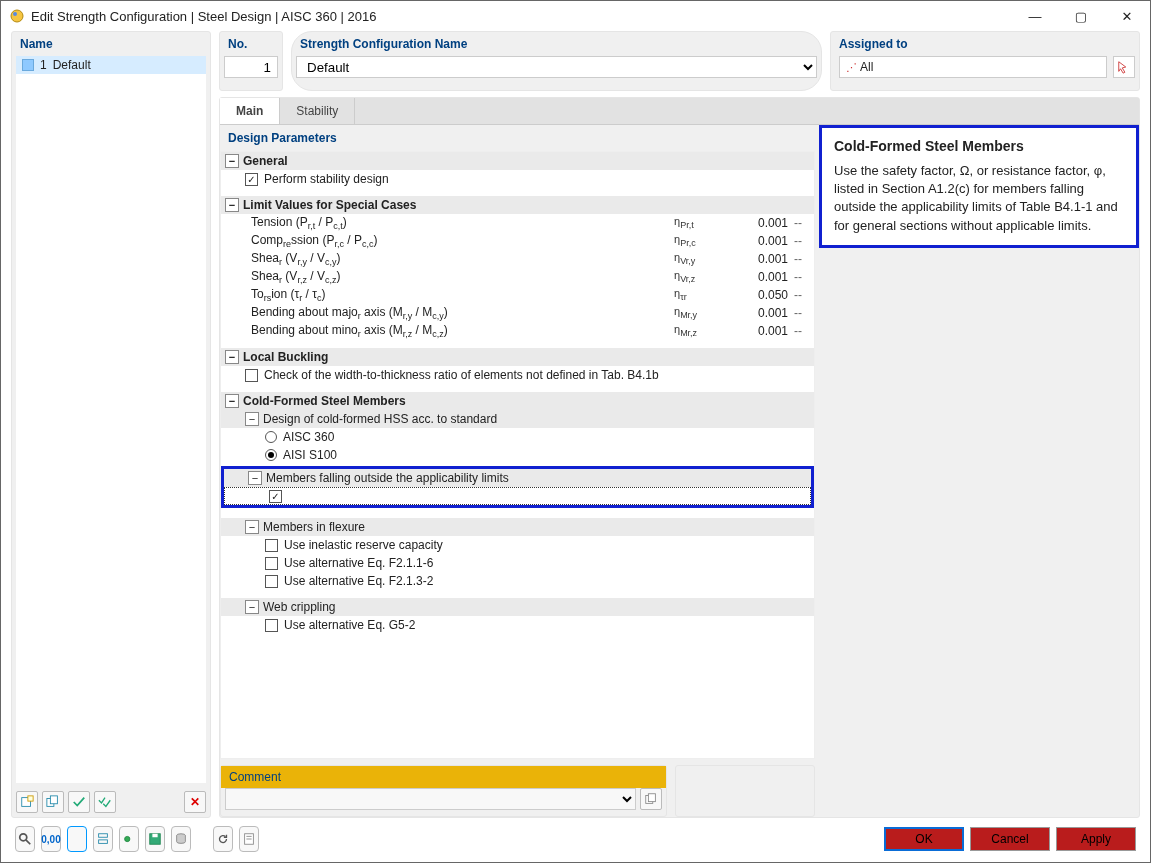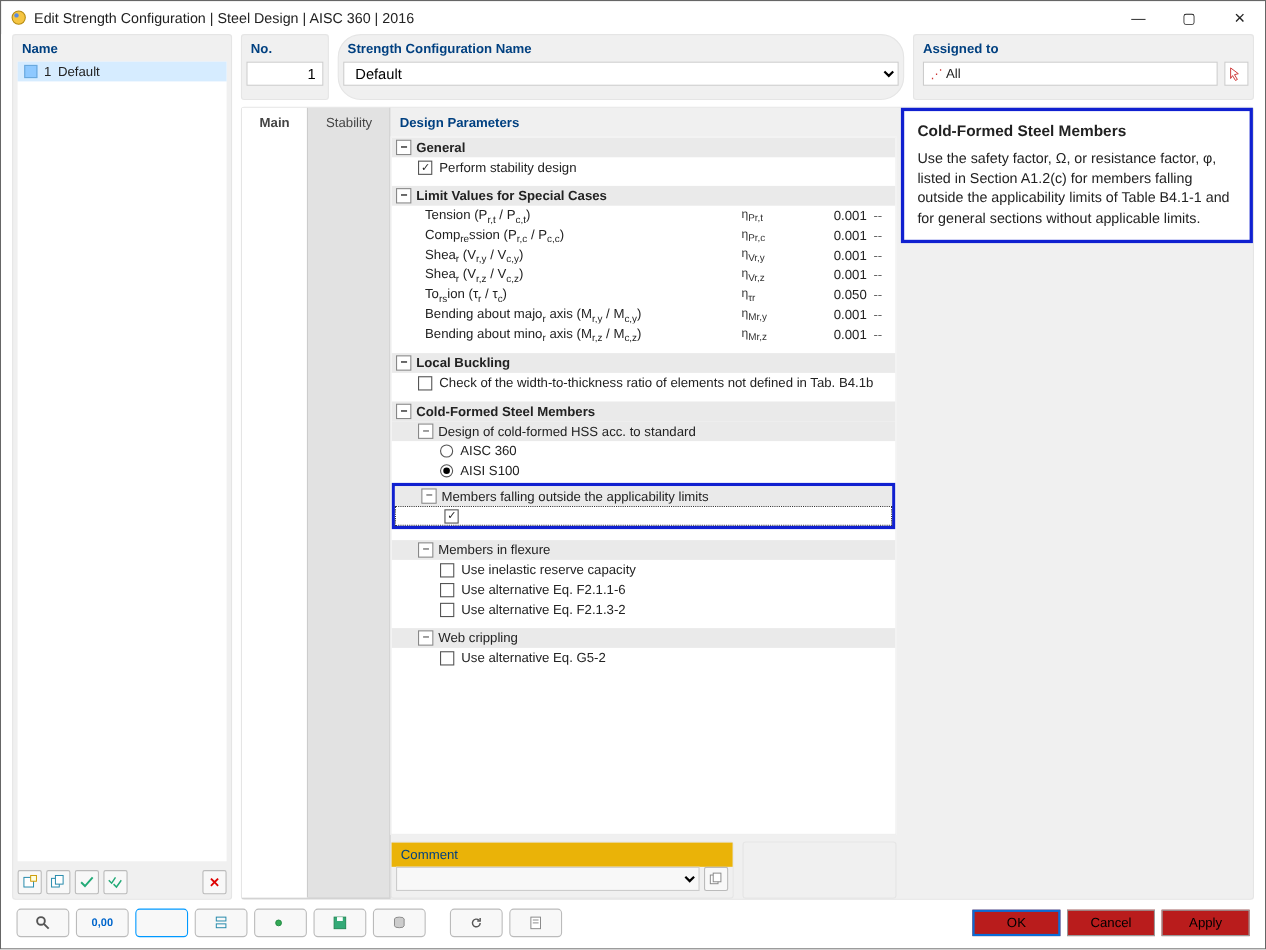--- a/index.html
+++ b/index.html
@@ -22,21 +22,21 @@
 .left-panel .tree .row { display: flex; align-items: center; padding: 2px 6px; background: #d6ecff; }
 .left-panel .tree .row .sq { width: 12px; height: 12px; background: #8ec9ff; border: 1px solid #6aa9dd; margin-right: 6px; }
 .left-panel .toolbar { display: flex; gap: 4px; padding: 4px; align-items: center; }
 .icon-btn { width: 22px; height: 22px; border: 1px solid #bbb; background: #f8f8f8; display: flex; align-items: center; justify-content: center; font-size: 12px; border-radius: 2px; }
 .icon-btn svg { width: 14px; height: 14px; }
 
 
 .right { flex: 1; display: flex; flex-direction: column; gap: 6px; min-height: 0; }
 .top-row { display: flex; gap: 8px; }
 .panel { background: #f0f0f0; border: 1px solid #e5e5e5; border-radius: 3px; }
-.no-panel { width: 80px; }
+.no-panel { width: 64px; }
 .no-panel .hdr, .name-panel .hdr, .assigned-panel .hdr { padding: 5px 8px; color: #004080; font-weight: 600; font-size: 12px; }
 .no-panel .field { margin: 0 4px 6px 4px; }
 .no-panel input { width: 100%; height: 22px; text-align: right; padding: 0 6px; border: 1px solid #ccc; background: #fff; }
 .name-panel { flex: 1; border-radius: 21px; }
 .name-panel select, .assigned-panel .assign-field { margin: 0 4px 6px 4px; width: calc(100% - 8px); height: 22px; border: 1px solid #ccc; background: #fff; padding: 0 6px; }
 .assigned-panel { width: 310px; }
 .assign-wrap { display: flex; margin: 0 4px 6px 4px; gap: 2px; }
 .assign-field { flex: 1; display: flex; align-items: center; gap: 4px; font-size: 12px; }
 .assign-field .dots { color:#c33; font-size:11px; letter-spacing:-1px; }
 .pick-btn { width: 22px; height: 22px; border: 1px solid #ccc; background: #fff; display:flex; align-items:center; justify-content:center; }
@@ -83,21 +83,21 @@
 .comment-left { flex: 1; }
 .comment-left .hdr { padding: 4px 8px; color: #004080; font-weight: 400; background:#eab308; }
 .comment-field-wrap { display: flex; gap: 4px; margin: 0 0 0 0; }
 .comment-field { flex: 1; height: 22px; border: 1px solid #ccc; background: #f8f8f8; }
 
 
 .bottombar { display: flex; align-items: center; padding: 8px 4px 0 4px; gap: 6px; }
 .bottombar .spacer { flex: 1; }
 .btn { min-width: 80px; height: 24px; background: #b91c1c; border: 1px solid #999; font-size: 12px; }
 .btn.primary { border: 2px solid #0a6cd6; }
-.round-btn { width: 48px; height: 26px; border: 1px solid #bbb; border-radius: 4px; background:#f8f8f8; display:flex; align-items:center; justify-content:center; font-size:13px; }
+.round-btn { width: 20px; height: 26px; border: 1px solid #bbb; border-radius: 4px; background:#f8f8f8; display:flex; align-items:center; justify-content:center; font-size:13px; }
 
 .red-x { color: #d00; font-weight: bold; }
 </style>
 </head>
 <body>
 
 <div class="window">
 
   <div class="titlebar">
     <span class="app-icon">
@@ -184,21 +184,21 @@
               </div>
               <div class="pick-btn">
                 <svg width="14" height="14" viewBox="0 0 16 16">
                     <path d="M2 2 L10 8 L6 9 L9 14 L7 15 L4 10 L2 13 Z" fill="#fff" stroke="#c33"></path>
                   </svg>
               </div>
             </div>
           </div>
         </div>
 
-        <div class="panel" style="flex:1; display:flex; flex-direction:row; min-height:0; padding:0;">
+        <div class="panel" style="flex:1; display:flex; flex-direction:column; min-height:0; padding:0;">
           <div class="tabs-row">
             <div class="tab active">Main</div>
             <div class="tab">Stability</div>
           </div>
 
           <div class="params-area">
             <div class="params-col">
               <div class="params-title">Design Parameters</div>
               <div class="params-scroll">
 

